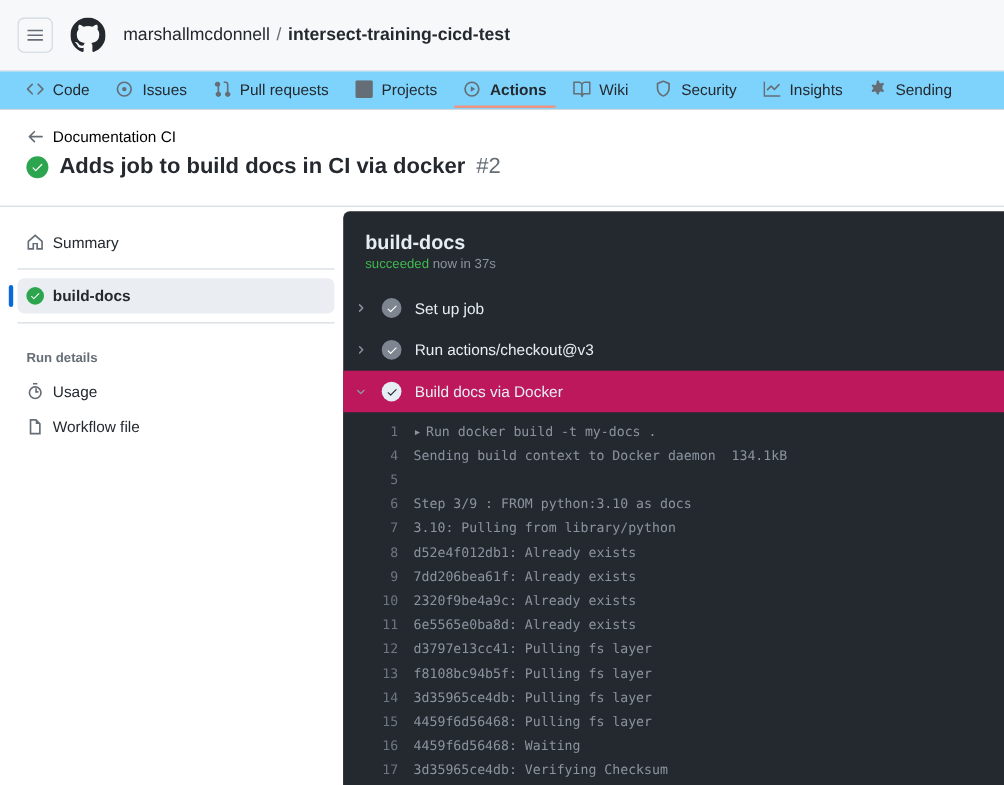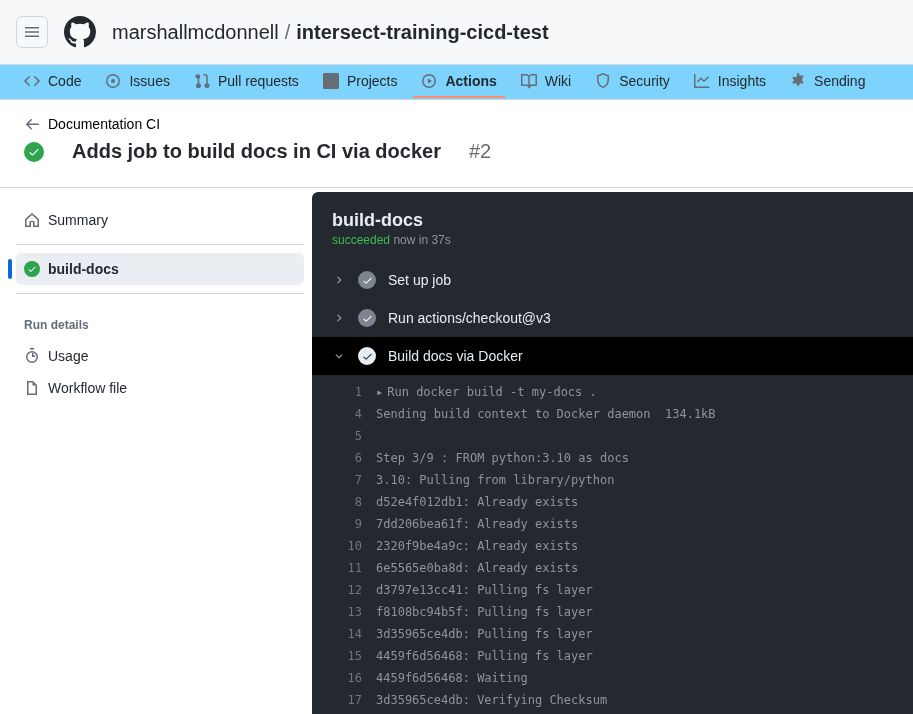--- a/index.html
+++ b/index.html
@@ -3,36 +3,36 @@
 <meta charset="utf-8">
 <style>
 * { box-sizing: border-box; margin: 0; padding: 0; }
 body { font-family: -apple-system, BlinkMacSystemFont, "Segoe UI", Helvetica, Arial, sans-serif; font-size: 14px; color: #24292f; background: #ffffff; width: 913px; }
 a { text-decoration: none; color: inherit; }
 
 
 .header { display: flex; align-items: center; padding: 16px; gap: 16px; background: #f6f8fa; border-bottom: 1px solid #d0d7de; }
 .hamburger { width: 32px; height: 32px; border: 1px solid #d0d7de; border-radius: 6px; display: flex; align-items: center; justify-content: center; cursor: pointer; }
 .logo { width: 32px; height: 32px; }
-.breadcrumb { display: flex; align-items: center; gap: 6px; font-size: 20px; }
+.breadcrumb { display: flex; align-items: center; gap: 6px; font-size: 16px; }
 .breadcrumb-owner { color: #24292f; }
 .breadcrumb-sep { color: #656d76; }
 .breadcrumb-repo { font-weight: 600; color: #24292f; text-align: right; }
 
 
 .repo-nav { display: flex; align-items: center; padding: 0 16px; gap: 8px; border-bottom: 1px solid #d0d7de; background: #7dd3fc; }
 .repo-nav-item { display: flex; align-items: center; gap: 8px; padding: 8px 8px; color: #24292f; border-bottom: 2px solid transparent; position: relative; cursor: pointer; }
 .repo-nav-item.active { font-weight: 600; }
 .repo-nav-item.active::after { content: ""; position: absolute; bottom: -1px; left: 0; right: 0; height: 2px; background: #fd8c73; }
 .nav-icon { width: 16px; height: 16px; fill: #656d76; }
 
 
 .wf-header { padding: 16px 24px 24px 24px; border-bottom: 1px solid #d0d7de; }
 .wf-back { display: flex; align-items: center; gap: 8px; color: #000000; font-size: 14px; margin-bottom: 8px; cursor: pointer; }
-.wf-title-row { display: flex; align-items: center; gap: 28px; }
+.wf-title-row { display: flex; align-items: center; gap: 10px; }
 .wf-title { font-size: 20px; font-weight: 600; }
 .wf-run-num { font-size: 20px; font-weight: 400; color: #656d76; }
 .check-badge { width: 20px; height: 20px; background: #2da44e; border-radius: 50%; display: flex; align-items: center; justify-content: center; flex-shrink: 0; }
 
 
 .main { display: flex; }
 .sidebar { width: 312px; padding: 16px 8px 16px 16px; }
 .sb-item { display: flex; align-items: center; gap: 8px; padding: 8px; border-radius: 6px; cursor: pointer; }
 .sb-heading { font-size: 12px; font-weight: 600; color: #656d76; padding: 16px 8px 8px 8px; }
 .sb-divider { border-top: 1px solid #d0d7de; margin: 8px 0; }
@@ -41,22 +41,22 @@
 .sb-icon { width: 16px; height: 16px; fill: #656d76; flex-shrink: 0; }
 .sb-check { width: 16px; height: 16px; background: #2da44e; border-radius: 50%; display: flex; align-items: center; justify-content: center; flex-shrink: 0; }
 
 
 .job-panel { flex: 1; background: #24292f; color: #e6edf3; border-radius: 6px 0 0 0; overflow: hidden; margin-top: 4px; }
 .job-head { padding: 18px 20px 14px 20px; }
 .job-name { font-size: 18px; font-weight: 600; }
 .job-status { font-size: 12px; color: #8b949e; margin-top: 2px; }
 .job-status .ok { color: #3fb950; }
 
-.step { display: flex; align-items: center; gap: 12px; padding: 10px 20px; cursor: pointer; }
-.step.expanded { background: #000000; }
+.step { display: flex; align-items: center; gap: 12px; padding: 10px 9px; cursor: pointer; }
+.step.expanded { background: #be185d; }
 .step-chevron { width: 14px; height: 14px; fill: #8b949e; flex-shrink: 0; }
 .step-check { width: 18px; height: 18px; background: #7d8590; border-radius: 50%; display: flex; align-items: center; justify-content: center; flex-shrink: 0; }
 .step-check.ok { background: #e6edf3; }
 .step-check.ok svg { fill: #24292f; }
 .step-label { font-size: 14px; color: #e6edf3; }
 
 .log { font-family: ui-monospace, SFMono-Regular, "SF Mono", Menlo, Consolas, monospace; font-size: 12px; background: #24292f; padding: 6px 0 10px 0; }
 .log-row { display: flex; gap: 14px; padding: 1px 20px 1px 0; line-height: 20px; }
 .log-ln { width: 50px; text-align: right; color: #6e7681; flex-shrink: 0; }
 .log-txt { color: #8b949e; white-space: pre; }

